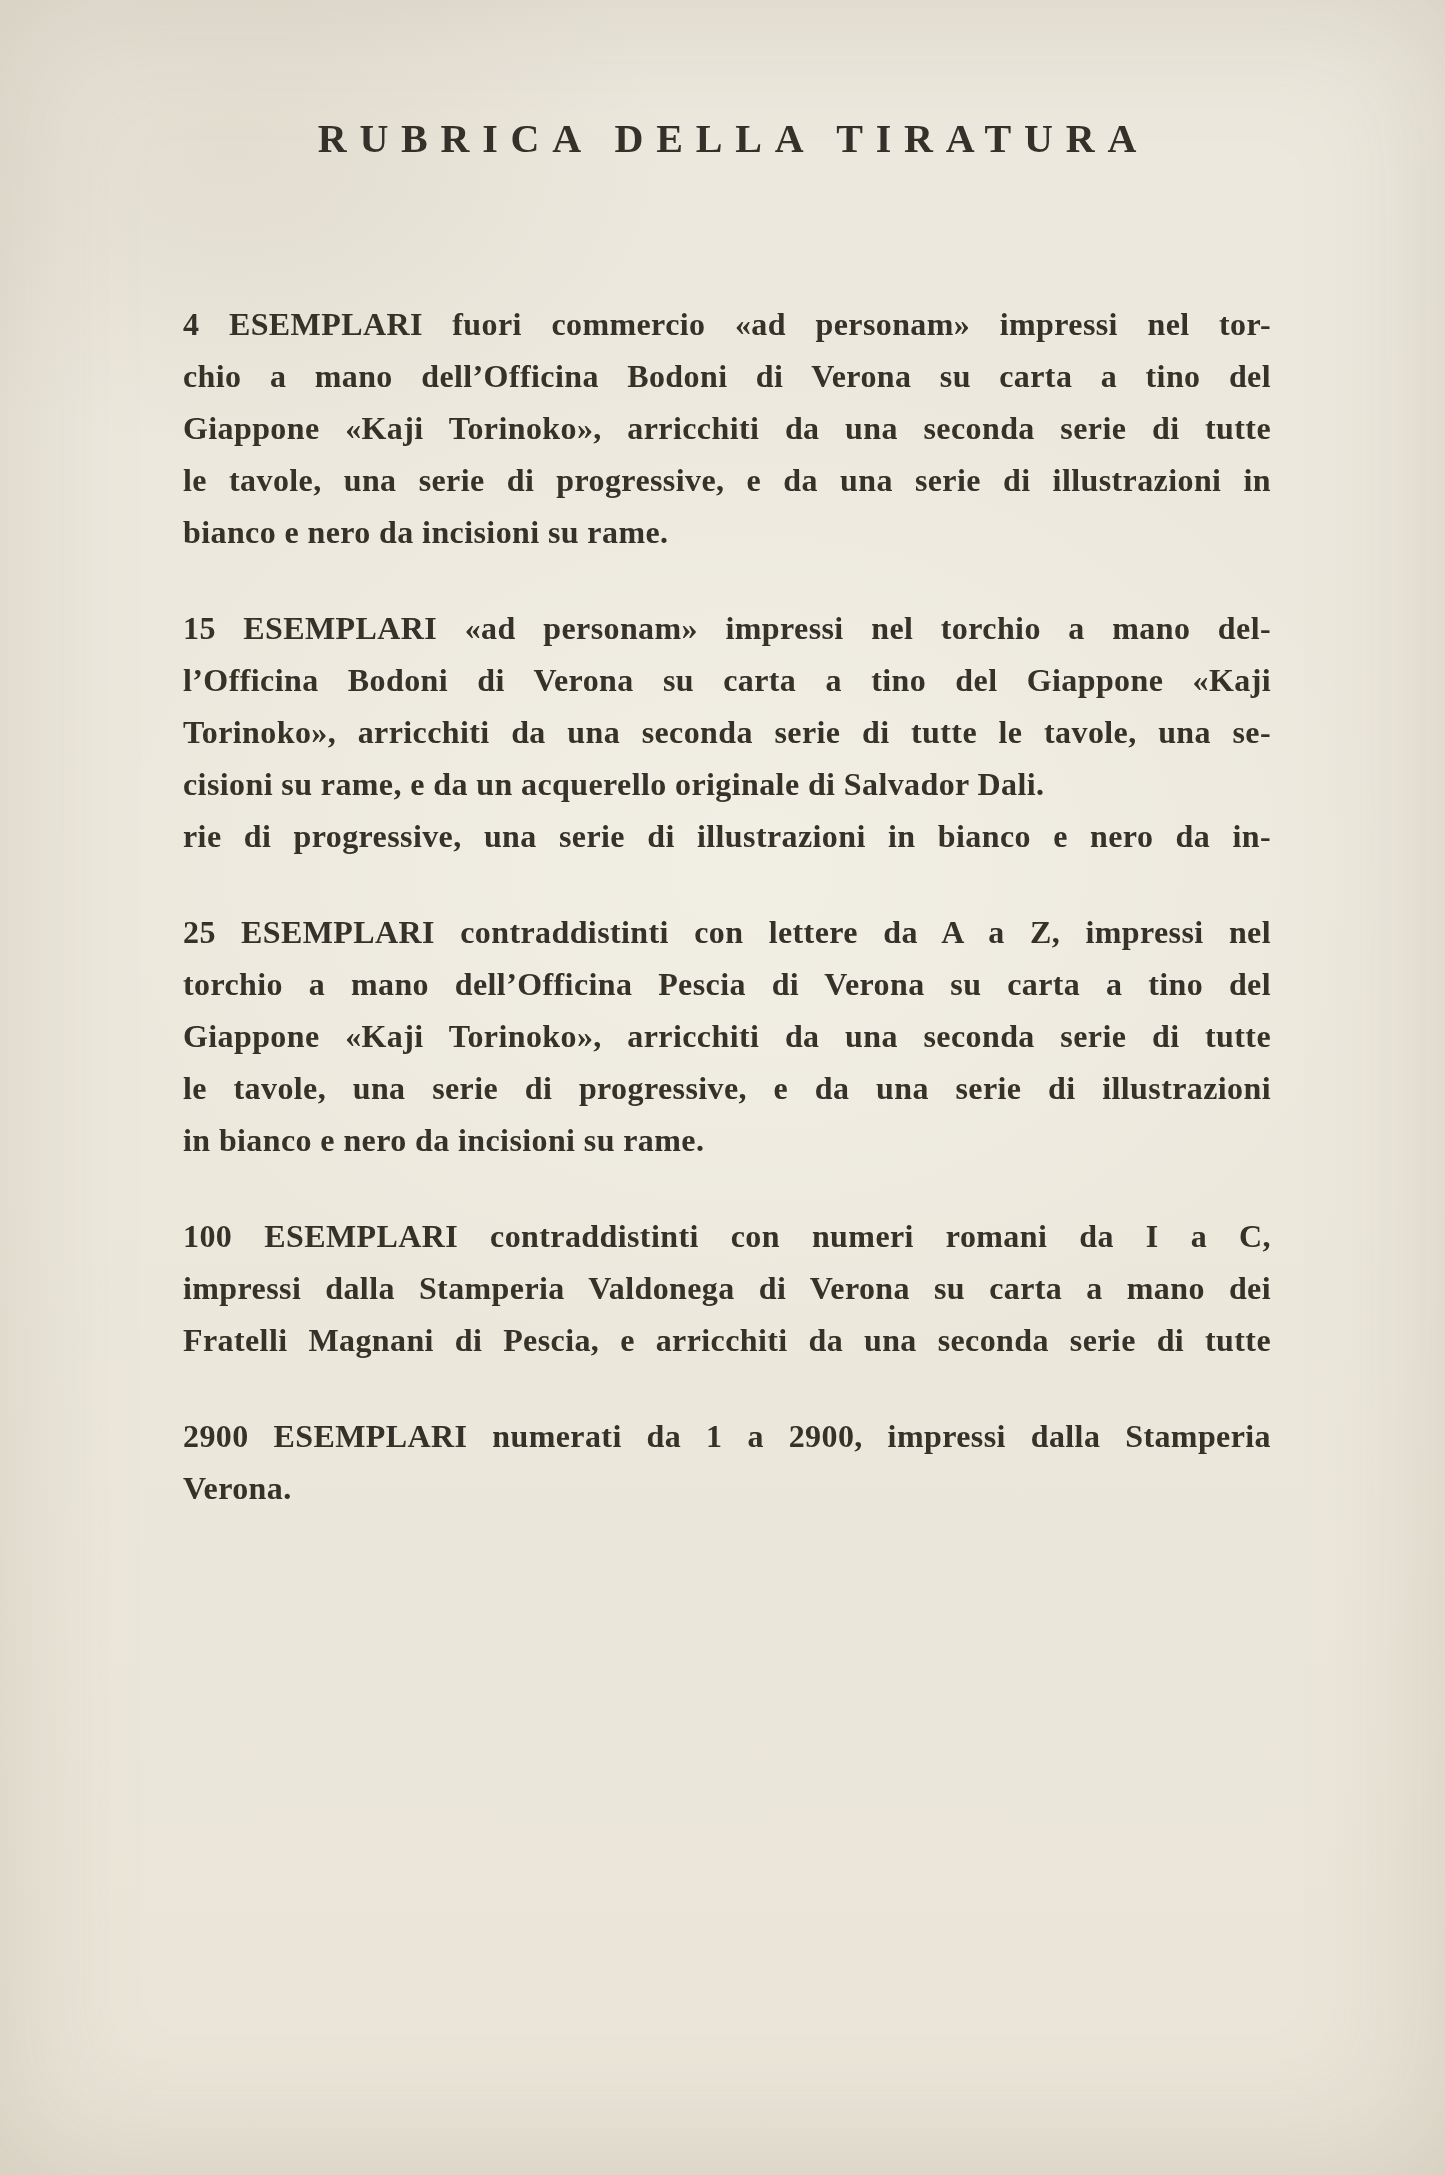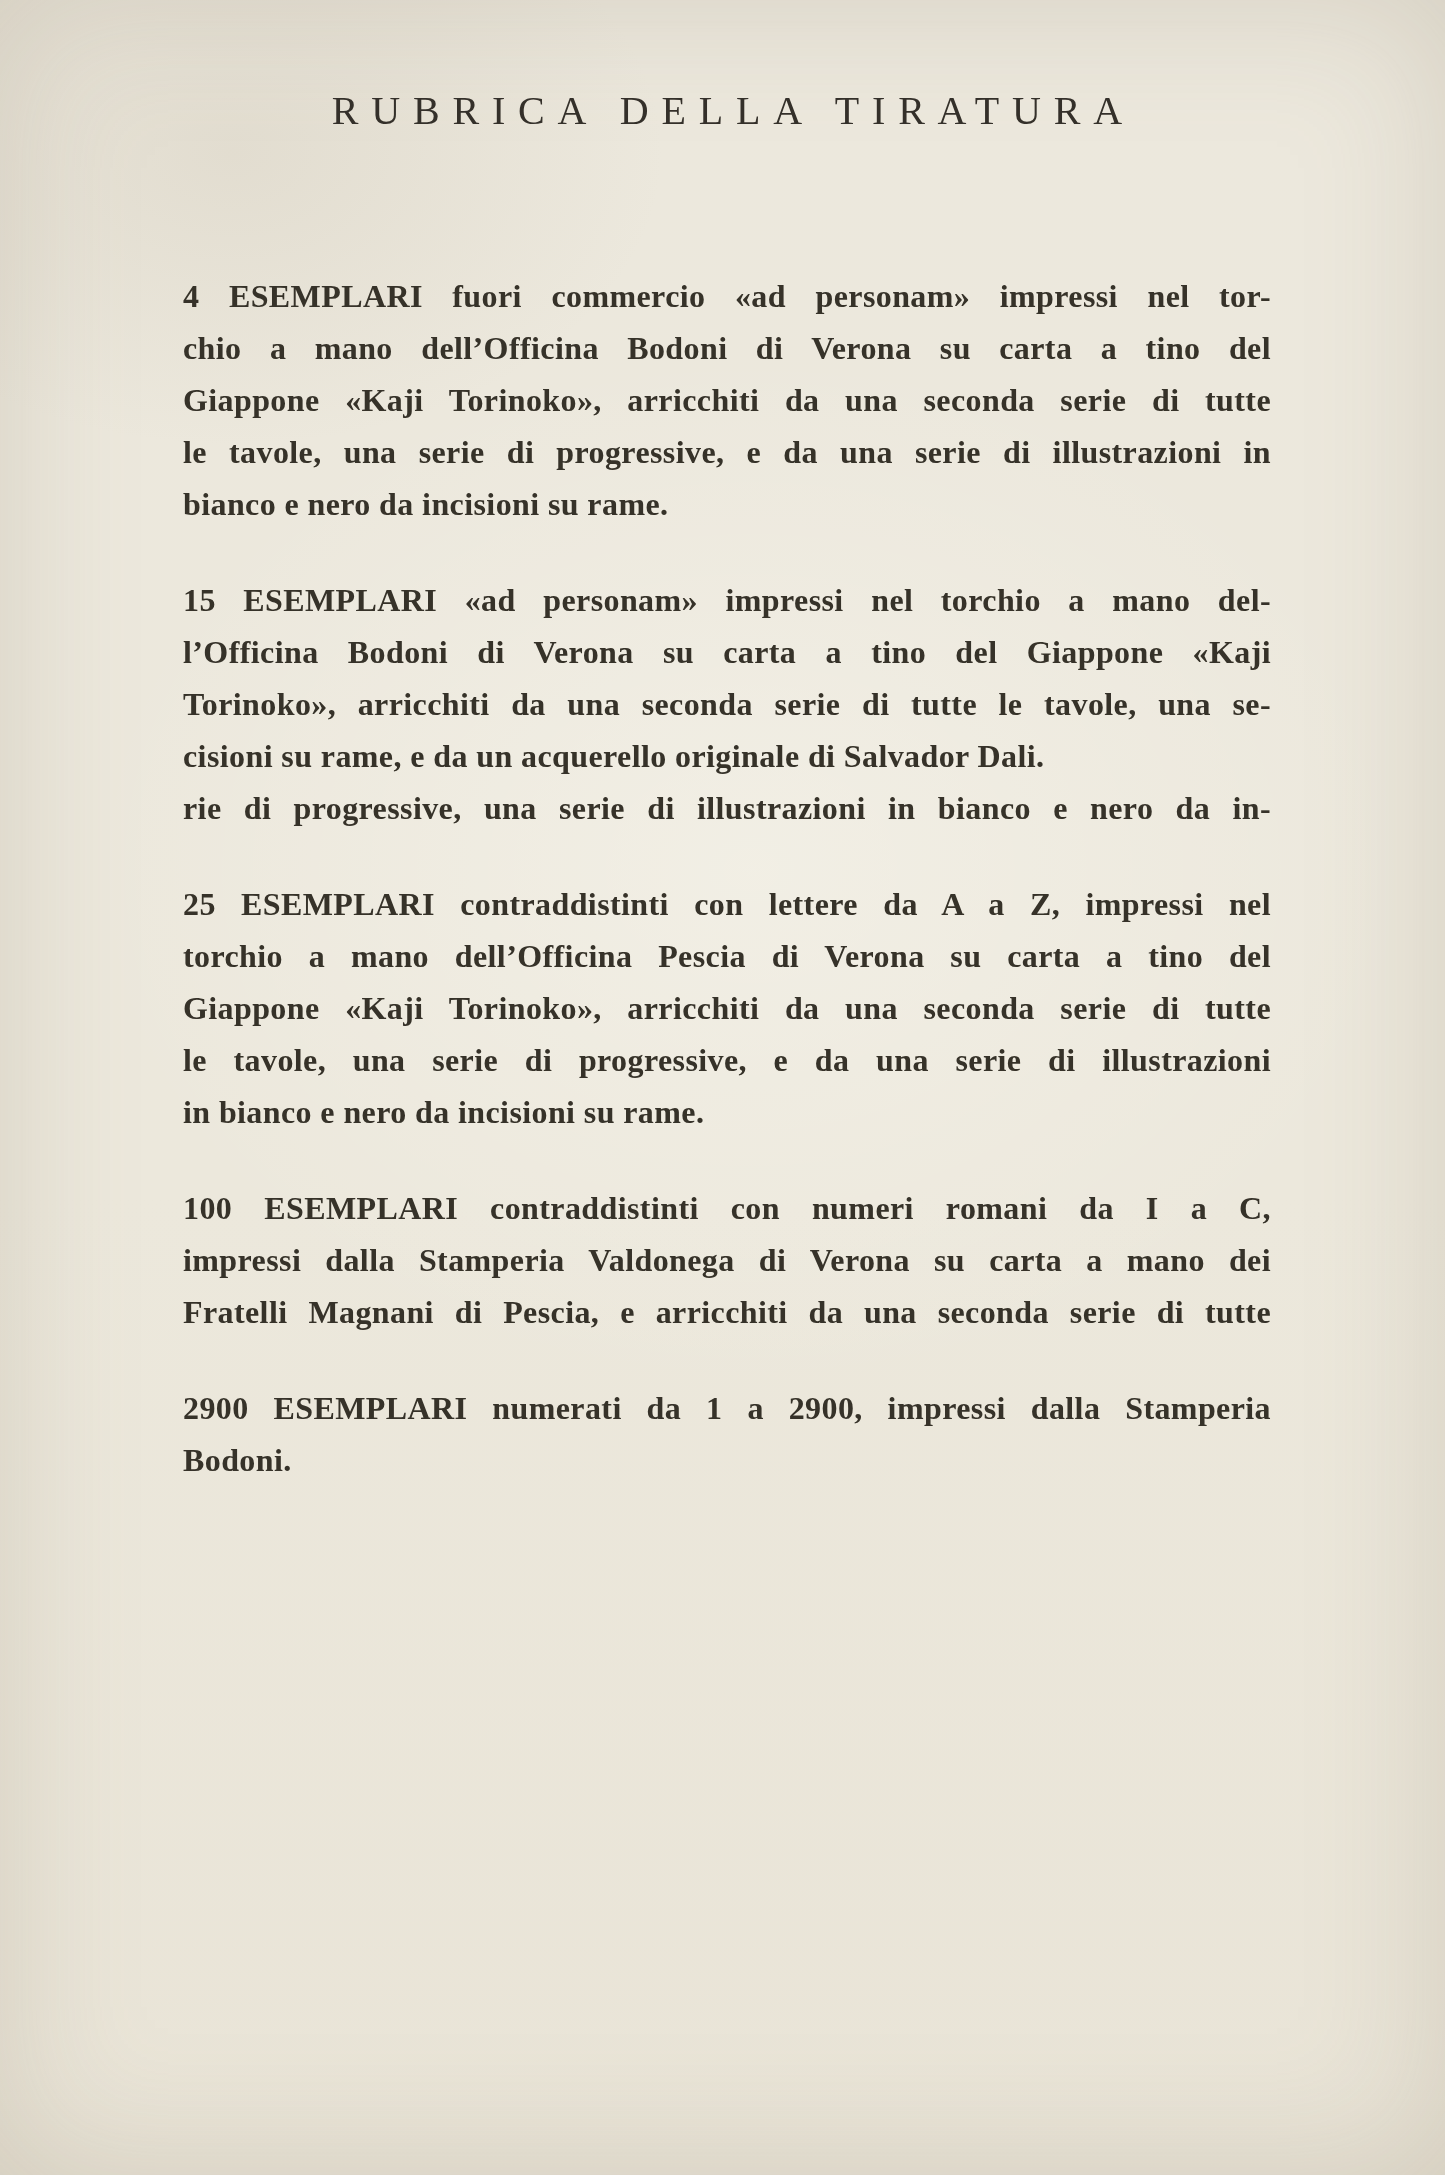--- a/index.html
+++ b/index.html
@@ -22,24 +22,24 @@
     color: #363229;
   }
   .text-block {
     position: absolute;
     left: 183px;
     top: 0;
     width: 1088px;
   }
   .doc-title {
     margin: 0;
-    padding-top: 88px;
+    padding-top: 116px;
     padding-bottom: 136px;
     font-size: 40px;
-    font-weight: 400;
+    font-weight: 700;
     line-height: 46px;
     letter-spacing: 0.32em;
     text-align: center;
     text-indent: 0.32em; 
     color: #34302a;
     white-space: nowrap;
   }
   .paragraph {
     margin: 0 0 44px 0;
   }
@@ -87,17 +87,17 @@
           <span class="line">le tavole, una serie di progressive, e da una serie di illustrazioni</span>
           <span class="line last">in bianco e nero da incisioni su rame.</span>
         </div>
         <div class="paragraph">
           <span class="line">100 ESEMPLARI contraddistinti con numeri romani da I a C,</span>
           <span class="line">impressi dalla Stamperia Valdonega di Verona su carta a mano dei</span>
           <span class="line">Fratelli Magnani di Pescia, e arricchiti da una seconda serie di tutte</span>
         </div>
         <div class="paragraph">
           <span class="line">2900 ESEMPLARI numerati da 1 a 2900, impressi dalla Stamperia</span>
-          <span class="line last">Bodoni.</span>
+          <span class="line last">Verona.</span>
         </div>
       </div>
   </div>
 </div>
 
 </body></html>

